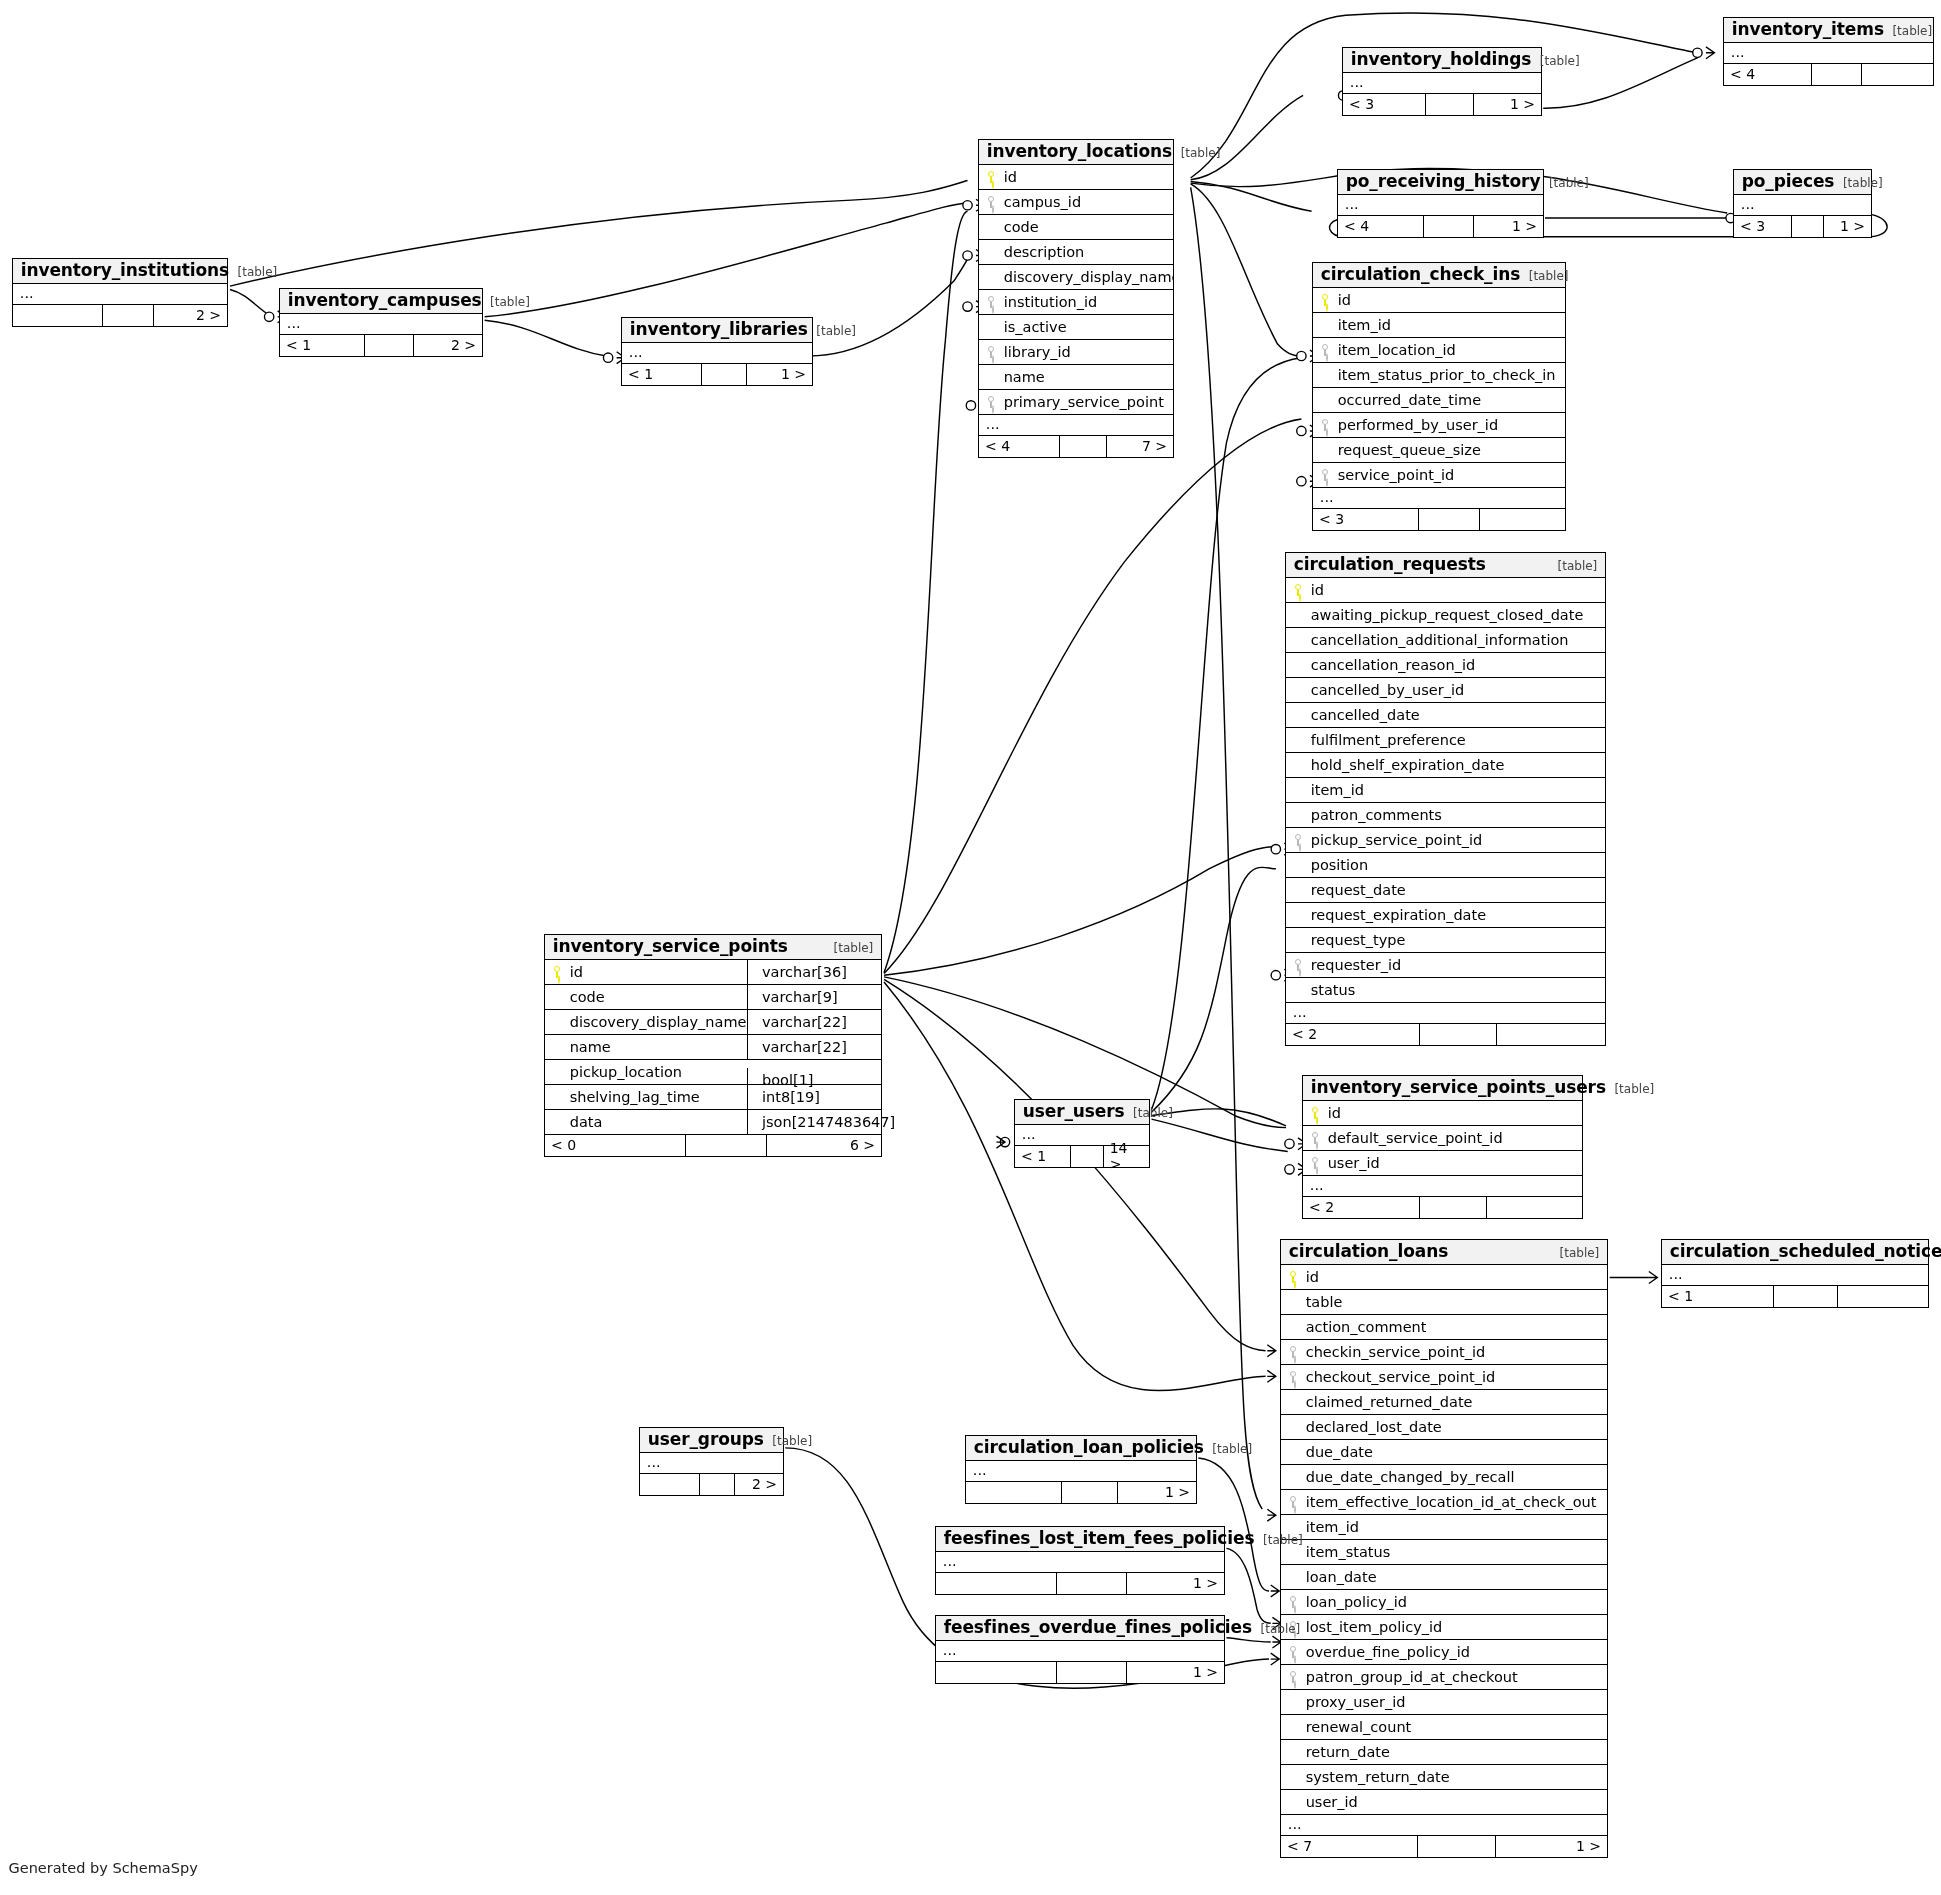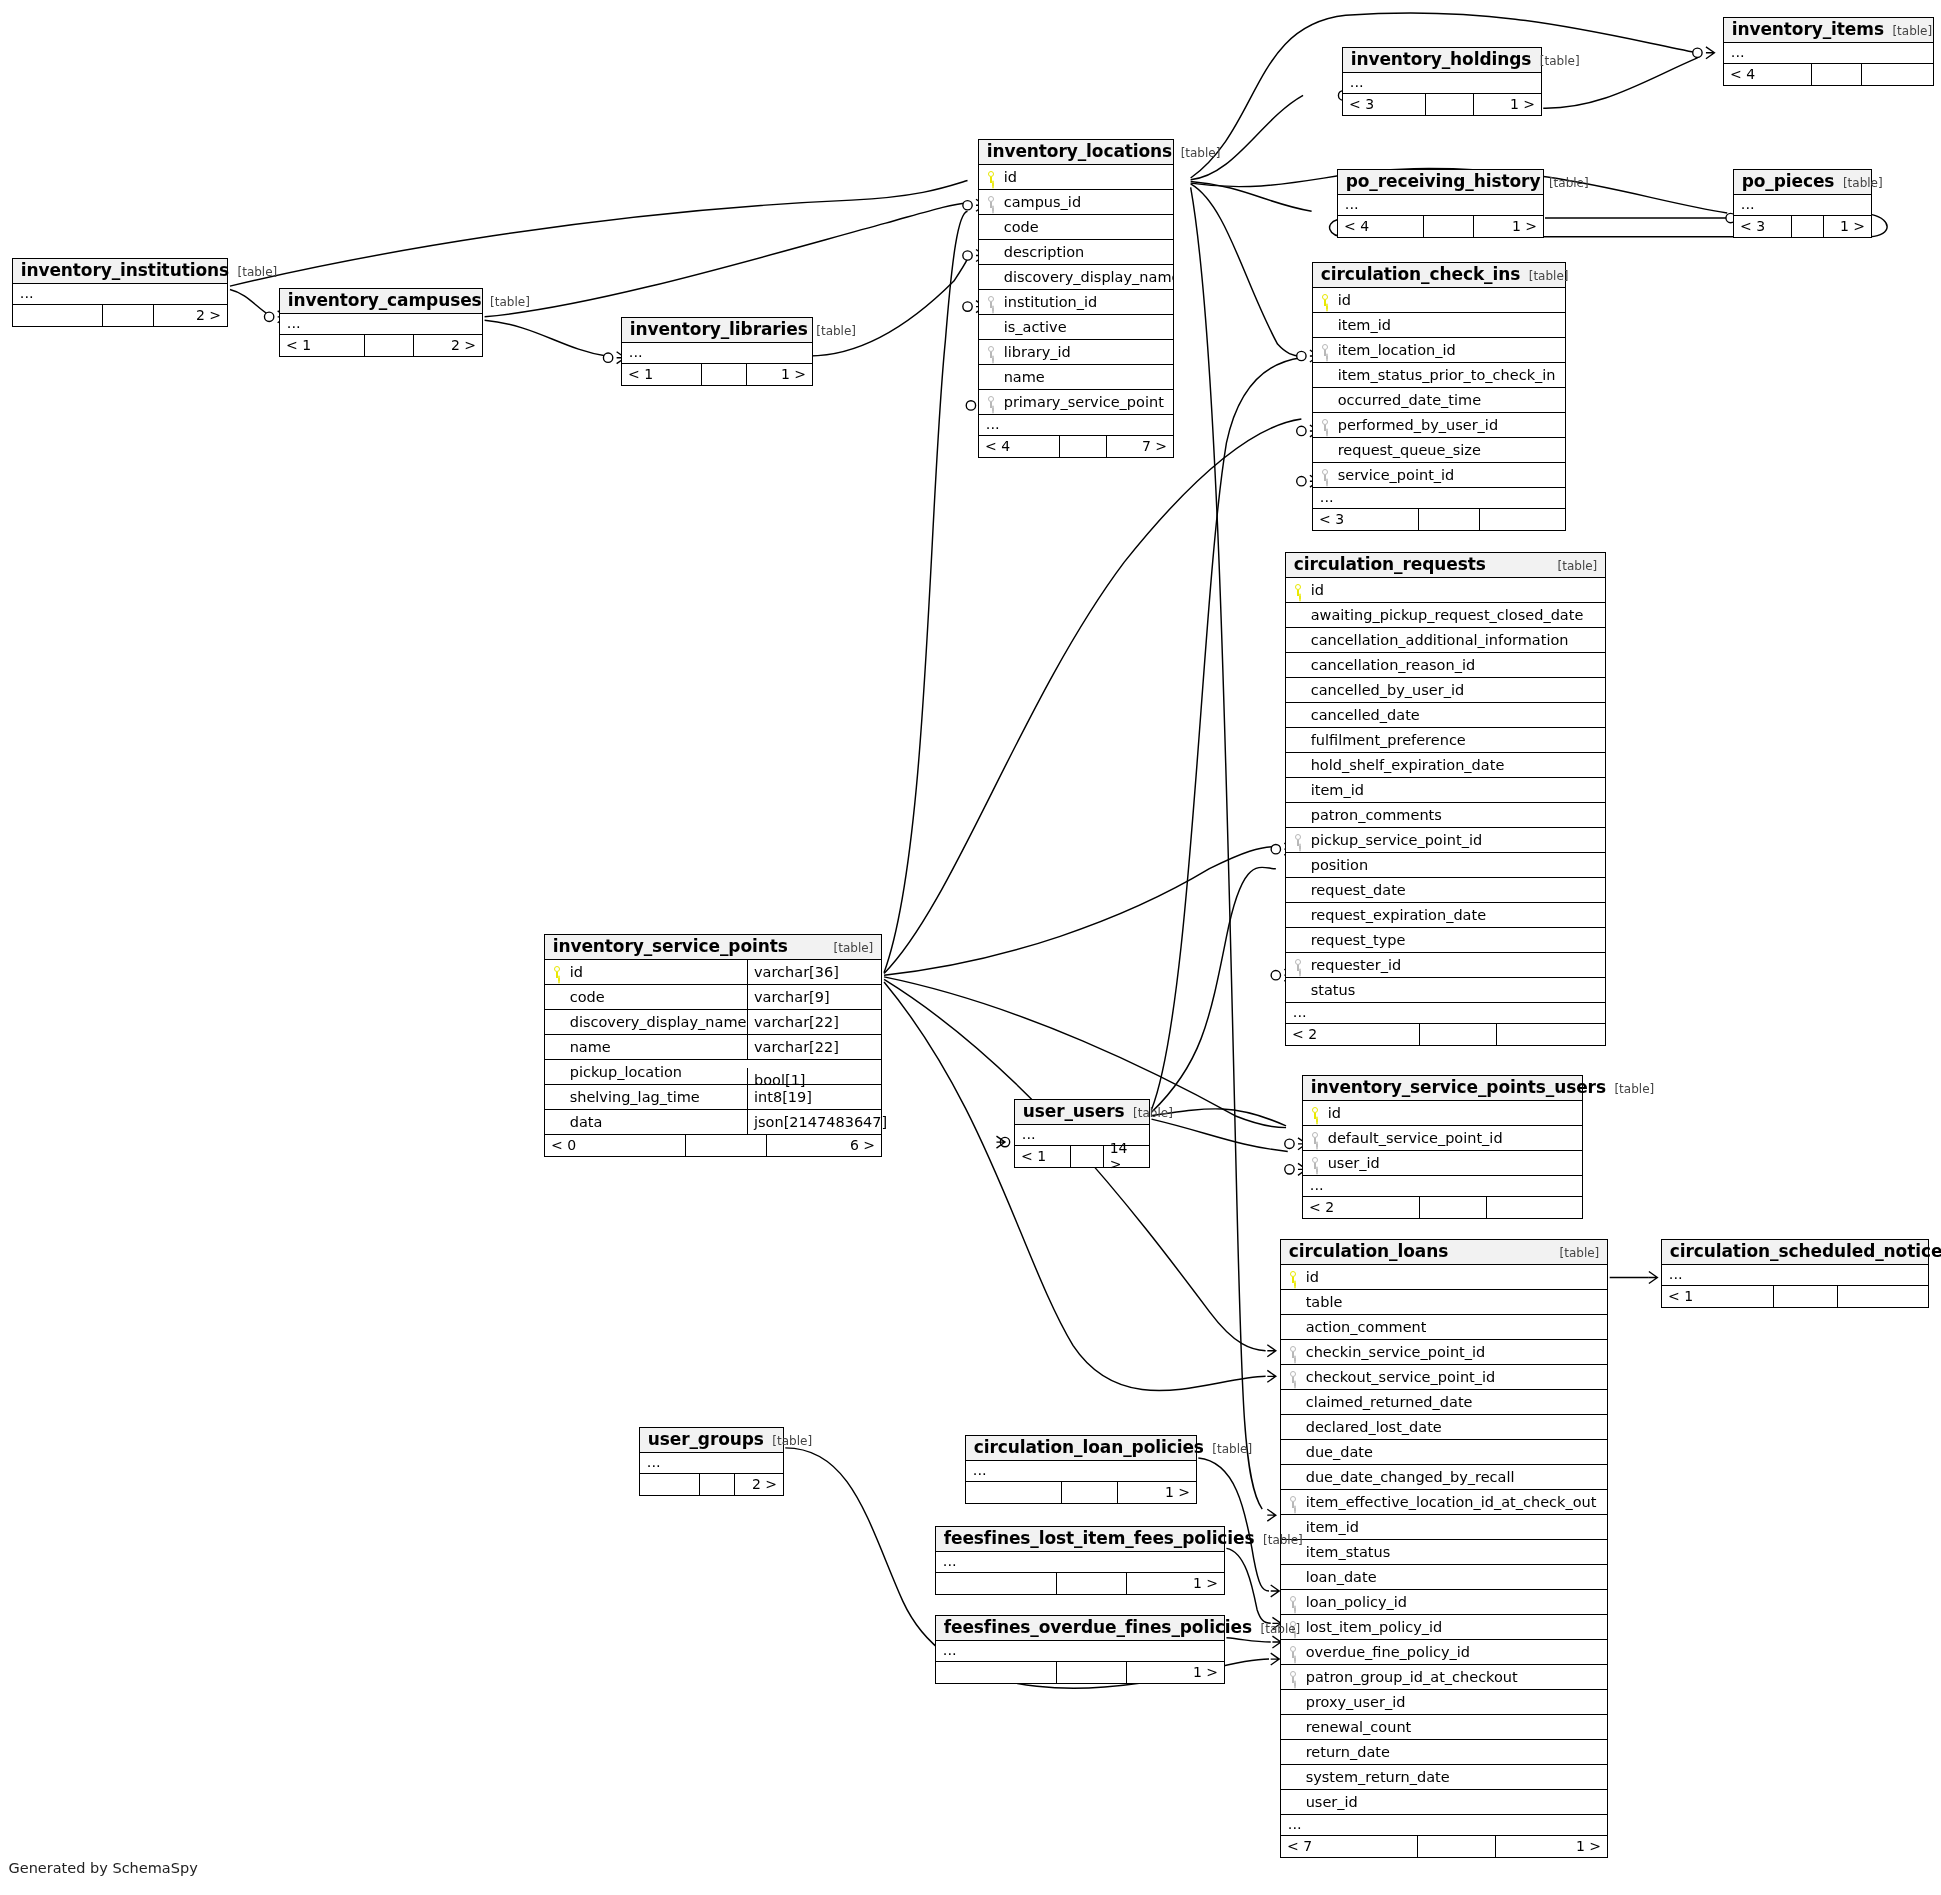--- a/index.html
+++ b/index.html
@@ -40,21 +40,21 @@
     line-height:25px;
   }
   .trow:last-child{border-bottom:none;}
   .tcol-name{padding-left:3.4px;overflow:hidden;}
   .tcol-type{
     border-left:1.1px solid #000;
     margin-left:auto;
     height:100%;
     box-sizing:border-box;
     display:flex;align-items:center;
-    padding-left:6px;
+    padding-left:14px;
     font-size:14.5px;
   }
   .ellipsis{
     height:21px;line-height:15.3px;padding-left:6.8px;
     border-bottom:1.4px solid #000;
     box-sizing:border-box;
     display:flex;align-items:center;
     font-size:14.5px;color:#000;
   }
   .tfoot{

